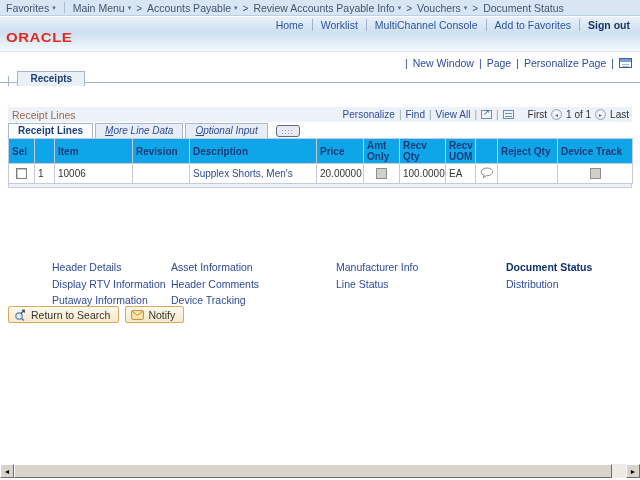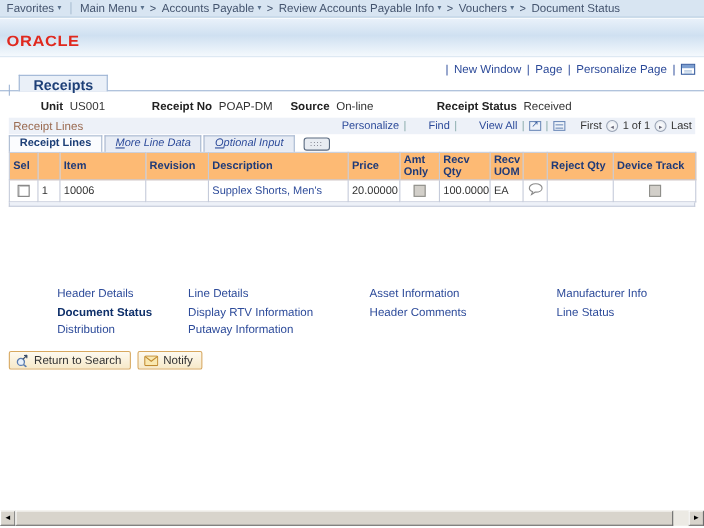--- a/index.html
+++ b/index.html
@@ -29,76 +29,76 @@
   .page-utils { position:absolute; top:57px; right:8px; font-size:10.5px; color:#2d4b9a; display:flex; align-items:center; gap:5px; }
   .page-utils .bar { color:#2d4b9a; }
   .plink-util { cursor:pointer; white-space:nowrap; }
   .layout-icon { display:inline-block; width:13px; height:10px; border:1px solid #3a5fa0; background:#fff; position:relative; cursor:pointer; }
   .layout-icon::before { content:""; position:absolute; top:0; left:0; right:0; height:3px; background:#7d9fd0; }
   .layout-icon::after { content:""; position:absolute; top:5px; left:2px; right:2px; height:1px; background:#9db8d8; box-shadow:0 2px 0 #9db8d8; }
 
   
   .pagetabs { position:absolute; top:68px; left:0; right:0; height:15px; border-bottom:1px solid #9fb5d4; padding-left:8px; }
   .pagetab { display:inline-block; height:15px; padding:1px 12px 2px 12px; background:#eaf0f8;
-    border:1px solid #9fb5d4; border-bottom:none; font-size:13px; font-weight:bold; color:#1d3f77; }
+    border:1px solid #9fb5d4; border-bottom:none; font-size:10px; font-weight:bold; color:#1d3f77; }
   .pagetab-tick { display:inline-block; width:1px; height:10px; background:#9fb5d4; margin-right:4px; vertical-align:bottom; }
 
   
   .summary { position:absolute; top:91px; left:0; right:0; height:14px; font-size:10.5px; color:#333; }
   .kv { position:absolute; white-space:nowrap; }
   .kv b { color:#222; margin-right:6px; }
 
   
   .gridbox { position:absolute; top:107px; left:8px; width:624px; }
   .grid-head { height:15px; background:#edf1f8; display:flex; align-items:center; justify-content:space-between; padding:0 3px 0 4px; }
   .grid-title { font-size:10.5px; color:#9a6a50; }
   .grid-ctrls { display:flex; align-items:center; gap:4px; font-size:10px; color:#333; }
-  .gc-link { color:#2d4b9a; cursor:pointer;margin-left:16px; }
+  .gc-link { color:#2d4b9a; cursor:pointer; }
   .gc-bar { color:#8aa; }
   .mini-ico { display:inline-block; width:11px; height:9px; border:1px solid #6f8cba; background:#eef3fa; position:relative; cursor:pointer; }
   .mini-ico.popout::after { content:"\2197"; position:absolute; top:-3px; left:1px; font-size:8px; color:#3a5fa0; }
   .mini-ico.grid::before { content:""; position:absolute; top:2px; left:1px; right:1px; height:1px; background:#6f8cba; box-shadow:0 3px 0 #6f8cba; }
   .pgr-circle { display:inline-flex; width:11px; height:11px; border-radius:50%; border:1px solid #9aa4b5;
     background:radial-gradient(#ffffff,#dfe4ec); align-items:center; justify-content:center; font-size:6px; color:#667; cursor:pointer; }
   .pgr-gap { width:6px; }
 
   
   .grid-tabstrip { height:16px; display:flex; align-items:flex-end; gap:2px; padding-top:1px; }
   .gtab { display:inline-block; height:15px; padding:1px 9px 0 9px; font-size:10px; border:1px solid #a9b8d0; border-bottom:none; cursor:pointer; }
   .gtab.active { background:#fbfcfe; font-weight:bold; color:#1d3f77; }
   .gtab.inactive { background:#e7ecf5; color:#2d4b9a; }
   .gtab.inactive span { display:inline-block;font-style:italic; }
   .gtab.inactive span::first-letter { text-decoration:underline; }
   .colicon { display:inline-flex; align-items:center; justify-content:center; width:24px; height:12px; margin:0 0 1px 6px;
     border:1px solid #5a6a80; border-radius:3px; background:#e8ecf2; font-size:7px; letter-spacing:1px; color:#445; cursor:pointer; }
 
   
   table.grid { border-collapse:collapse; width:624px; table-layout:fixed; }
-  table.grid th { background:#fdba74; color:#1f3a78; font-size:10px; font-weight:bold; text-align:left;
+  table.grid th { background:#0ea5e9; color:#1f3a78; font-size:10px; font-weight:bold; text-align:left;
     border:1px solid #c5cbda; padding:1px 3px; vertical-align:middle; height:24px; line-height:1.1; }
   table.grid td { background:#fff; font-size:10px; color:#333; border:1px solid #c5cbda; padding:1px 3px; height:20px; vertical-align:middle; }
   th.ctr, td.ctr { text-align:center; }
   .grid-footpad { height:4px; background:#edf1f8; border:1px solid #c5cbda; border-top:none; }
 
   .cb { display:inline-block; width:11px; height:11px; background:#fff; border:1px solid #7d7d7d;
     box-shadow:inset 1px 1px 0 #c9c9c9; vertical-align:middle; cursor:pointer; }
   .cb.disabled { background:#d2cfc9; border-color:#8f8f8b; box-shadow:none; cursor:default; }
   .cell-link { color:#2d4b9a; cursor:pointer;text-align:right; }
 
   
   .linksgrid { position:absolute; top:261px; left:36px; display:grid;
     grid-template-columns:119px 165px 170px auto; grid-auto-rows:16.5px; font-size:10.5px; }
   .plink { color:#2d4b9a; cursor:pointer; white-space:nowrap;margin-left:16px; }
   .plink.current { color:#10316b; font-weight:bold; }
 
   
   .toolbar { position:absolute; top:306px; left:8px; display:flex; gap:6px; }
   .btn { display:inline-flex; align-items:center; gap:4px; height:17px; padding:0 8px 0 5px;
     background:linear-gradient(180deg,#fefaf0,#f6e9c9); border:1px solid #d7a85f; border-radius:2px;
-    font-size:10.5px; color:#333; cursor:pointer;margin-top:13px; }
+    font-size:10.5px; color:#333; cursor:pointer; }
   .btn svg { display:block; }
 
   
   .hscroll { position:absolute; top:464px; left:0; width:640px; height:14px; background:#eceae4; }
   .sb-btn { position:absolute; top:0; width:14px; height:14px; background:#d8d4cc;
     border:1px solid; border-color:#ffffff #6d6d6d #6d6d6d #ffffff; font-size:7px; color:#000;
     display:flex; align-items:center; justify-content:center; cursor:pointer; }
   .sb-left { left:0; } .sb-right { right:0; }
   .sb-thumb { position:absolute; top:0; left:14px; width:598px; height:14px; background:#d8d4cc;
     border:1px solid; border-color:#ffffff #6d6d6d #6d6d6d #ffffff; cursor:pointer; }
@@ -133,49 +133,46 @@
       <span>Vouchers</span>
       <span class="arrow">▾</span>
     </span>
     <span class="gt"></span>
     <span class="crumb">
       <span>Document Status</span>
     </span>
   </div>
 
   <div class="banner">
+    <div class="util-nav">
+      <span class="util-link">Home</span>
+      <span class="util-link">Worklist</span>
+      <span class="util-link">MultiChannel Console</span>
+      <span class="util-link">Add to Favorites</span>
+      <span class="signout">Sign out</span>
+    </div>
     <div class="logo">ORACLE</div>
   </div>
 
   <div class="page-utils">
     <span class="bar">|</span>
     <span class="plink-util">New Window</span>
     <span class="bar">|</span>
     <span class="plink-util">Page</span>
     <span class="bar">|</span>
     <span class="plink-util">Personalize Page</span>
     <span class="bar">|</span>
     <span class="layout-icon"></span>
   </div>
 
   <div class="pagetabs">
     <span class="pagetab-tick"></span>
     <span class="pagetab">Receipts</span>
   </div>
 
-  <div class="summary">
-    <span class="kv" style="left:37px">
-      <b>Unit</b><span>US001</span></span>
-    <span class="kv" style="left:138px">
-      <b>Receipt No</b><span>POAP-DM</span></span>
-    <span class="kv" style="left:264px">
-      <b>Source</b><span>On-line</span></span>
-    <span class="kv" style="left:397px">
-      <b>Receipt Status</b><span>Received</span></span>
-  </div>
 
   <div class="gridbox">
     <div class="grid-head">
       <span class="grid-title">Receipt Lines</span>
       <span class="grid-ctrls">
         <span class="gc-link">Personalize</span>
         <span class="gc-bar">|</span>
         <span class="gc-link">Find</span>
         <span class="gc-bar">|</span>
         <span class="gc-link">View All</span>
@@ -249,29 +246,29 @@
           <td></td>
           <td class="ctr"><span class="cb disabled"></span></td>
         </tr>
       </tbody>
     </table>
     <div class="grid-footpad"></div>
   </div>
 
   <div class="linksgrid">
     <span class="plink">Header Details</span>
-    <span class="plink">Line Details</span>
     <span class="plink">Asset Information</span>
     <span class="plink">Manufacturer Info</span>
     <span class="plink current">Document Status</span>
     <span class="plink">Display RTV Information</span>
     <span class="plink">Header Comments</span>
     <span class="plink">Line Status</span>
     <span class="plink">Distribution</span>
     <span class="plink">Putaway Information</span>
+    <span class="plink">Device Tracking</span>
     <span class="plink"></span>
   </div>
 
   <div class="toolbar">
     <span class="btn">
       <svg width="13" height="13" viewBox="0 0 13 13">
         <circle cx="5" cy="8" r="3.2" fill="#e8f0fa" stroke="#5b7db0" stroke-width="1.2"></circle>
         <line x1="7.4" y1="10.4" x2="10" y2="12.5" stroke="#5b7db0" stroke-width="1.4"></line>
         <path d="M7 5.5 L10.5 2 M10.5 2 L7.8 2.2 M10.5 2 L10.3 4.7" stroke="#3a4c66" stroke-width="1.1" fill="none"></path>
       </svg>

